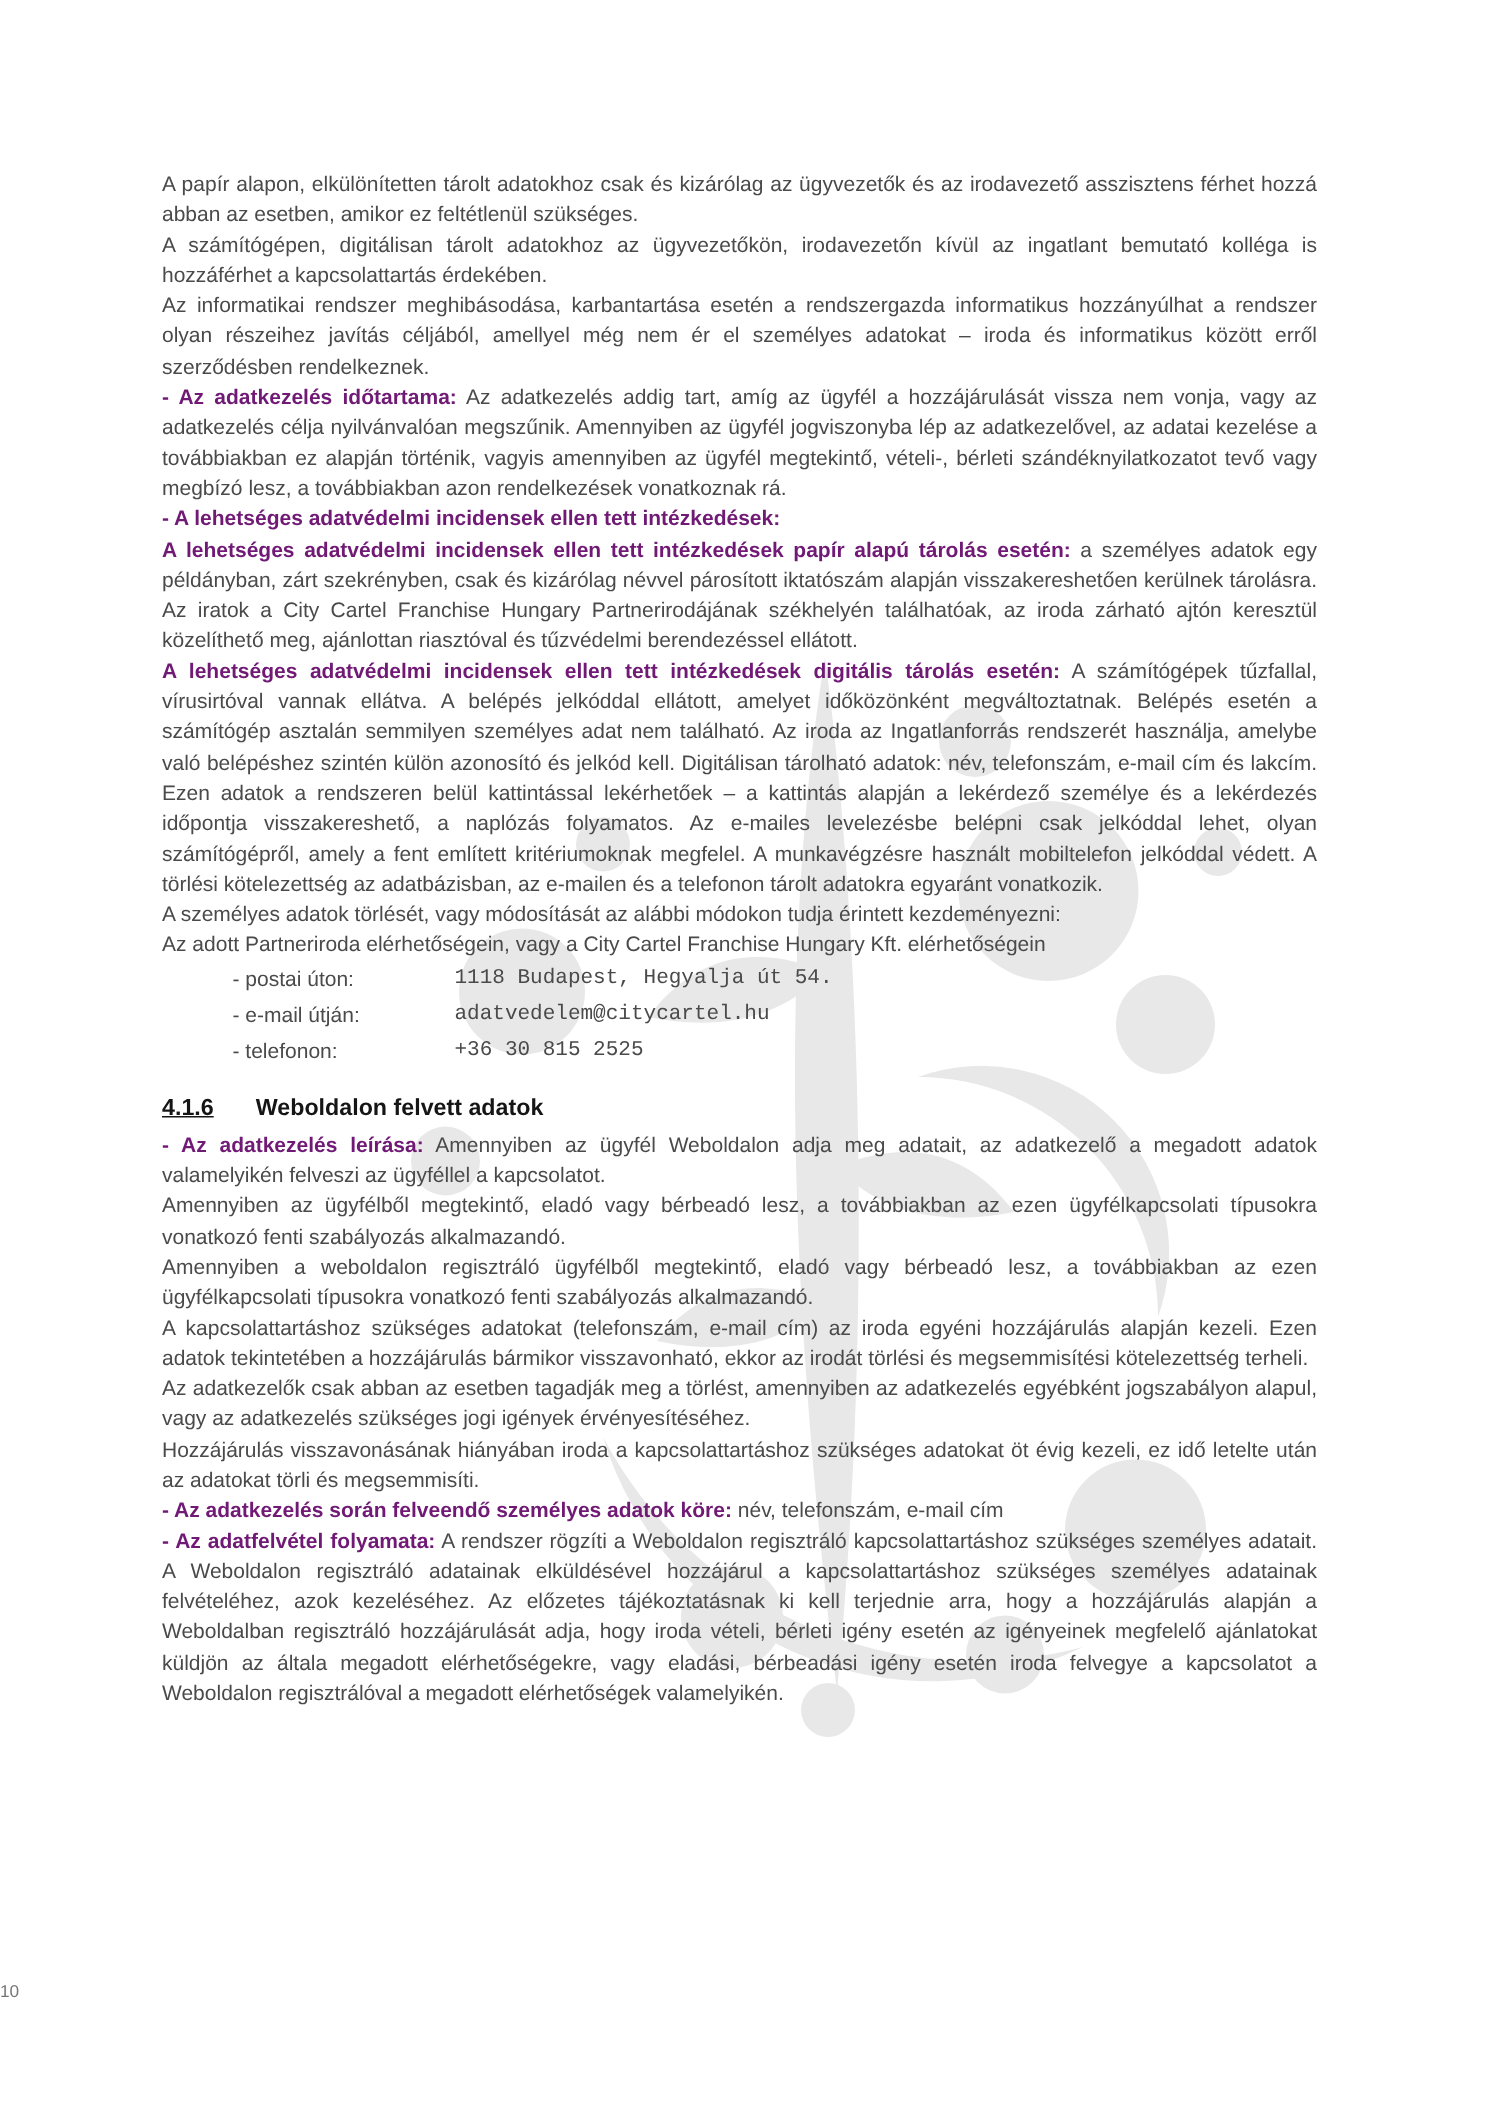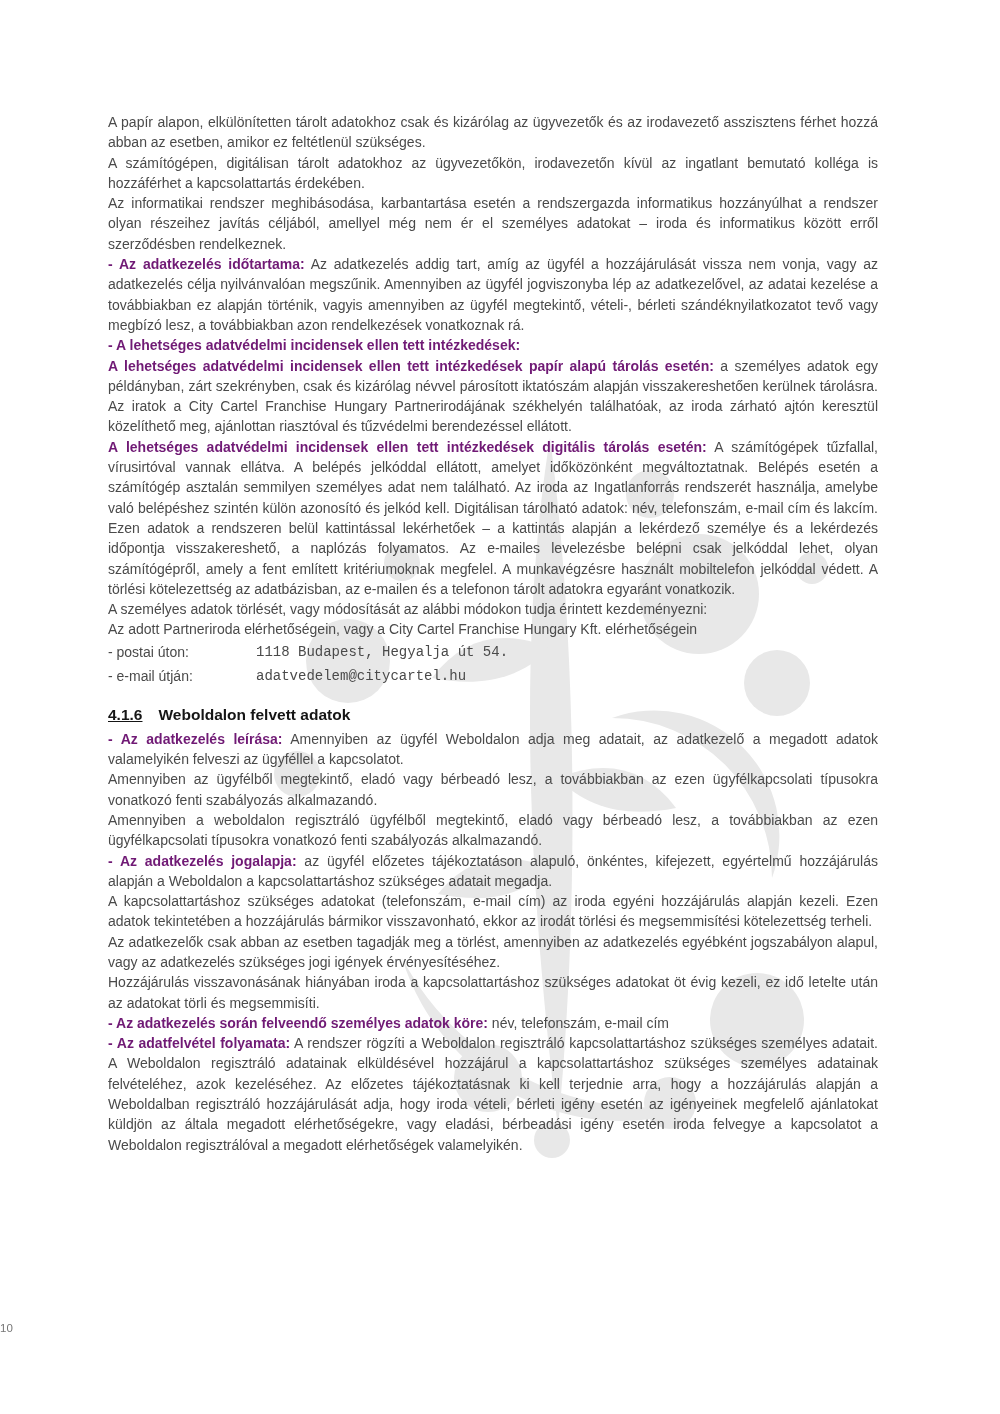--- a/index.html
+++ b/index.html
@@ -16,28 +16,28 @@
     position:absolute;left:252px;top:398px;width:600px;height:780px;
     z-index:0;pointer-events:none;
   }
   .content{
     position:absolute;left:108px;top:112px;width:770px;z-index:1;
     color:#4a4a4a;font-size:14px;line-height:20.3px;
   }
   p.block{margin:0;text-align:justify;}
   p.block strong, p.block.bold{color:#701a75;font-weight:bold;}
   .contact{display:flex;line-height:24px;}
-  .clabel{flex:0 0 148px;}
+  .clabel{flex:0 0 148px;margin-left:47px;}
   .cvalue{flex:1 1 auto;font-family:Liberation Mono, monospace;}
   h2.heading{
     margin:16px 0 3px 0;
     font-size:15.5px;line-height:22px;
     color:#151515;font-weight:bold;
   }
-  h2.heading .num{margin-right:16px;text-decoration:underline;}
+  h2.heading .num{margin-right:28px;text-decoration:underline;}
   .footer{
     position:absolute;left:0;right:0;bottom:80px;z-index:1;
     text-align:left;color:#767676;font-size:11.5px;
   }
 </style>
 </head>
 <body>
 
 <div class="page">
 
@@ -74,25 +74,28 @@
       <p class="block">A személyes adatok törlését, vagy módosítását az alábbi módokon tudja érintett kezdeményezni:</p>
       <p class="block">Az adott Partneriroda elérhetőségein, vagy a City Cartel Franchise Hungary Kft. elérhetőségein</p>
       <div class="contact">
         <span class="clabel">- postai úton:</span>
         <span class="cvalue">1118 Budapest, Hegyalja út 54.</span>
       </div>
       <div class="contact">
         <span class="clabel">- e-mail útján:</span>
         <span class="cvalue">adatvedelem@citycartel.hu</span>
       </div>
+      <div class="contact">
+        <span class="clabel">- telefonon:</span>
+        <span class="cvalue">+36 30 815 2525</span>
+      </div>
       <h2 class="heading"><span class="num">4.1.6</span><span>Weboldalon felvett adatok</span></h2>
       <p class="block"><strong>- Az adatkezelés leírása:</strong> Amennyiben az ügyfél Weboldalon adja meg adatait, az adatkezelő a megadott adatok valamelyikén felveszi az ügyféllel a kapcsolatot.</p>
       <p class="block">Amennyiben az ügyfélből megtekintő, eladó vagy bérbeadó lesz, a továbbiakban az ezen ügyfélkapcsolati típusokra vonatkozó fenti szabályozás alkalmazandó.</p>
       <p class="block">Amennyiben a weboldalon regisztráló ügyfélből megtekintő, eladó vagy bérbeadó lesz, a továbbiakban az ezen ügyfélkapcsolati típusokra vonatkozó fenti szabályozás alkalmazandó.</p>
-      <p class="block"><strong>- Az adatkezelés jogalapja:</strong> az ügyfél előzetes tájékoztatáson alapuló, önkéntes, kifejezett, egyértelmű hozzájárulás alapján a Weboldalon a kapcsolattartáshoz szükséges adatait megadja.</p>
       <p class="block">A kapcsolattartáshoz szükséges adatokat (telefonszám, e-mail cím) az iroda egyéni hozzájárulás alapján kezeli. Ezen adatok tekintetében a hozzájárulás bármikor visszavonható, ekkor az irodát törlési és megsemmisítési kötelezettség terheli.</p>
       <p class="block">Az adatkezelők csak abban az esetben tagadják meg a törlést, amennyiben az adatkezelés egyébként jogszabályon alapul, vagy az adatkezelés szükséges jogi igények érvényesítéséhez.</p>
       <p class="block">Hozzájárulás visszavonásának hiányában iroda a kapcsolattartáshoz szükséges adatokat öt évig kezeli, ez idő letelte után az adatokat törli és megsemmisíti.</p>
       <p class="block"><strong>- Az adatkezelés során felveendő személyes adatok köre:</strong> név, telefonszám, e-mail cím</p>
       <p class="block"><strong>- Az adatfelvétel folyamata:</strong> A rendszer rögzíti a Weboldalon regisztráló kapcsolattartáshoz szükséges személyes adatait. A Weboldalon regisztráló adatainak elküldésével hozzájárul a kapcsolattartáshoz szükséges személyes adatainak felvételéhez, azok kezeléséhez. Az előzetes tájékoztatásnak ki kell terjednie arra, hogy a hozzájárulás alapján a Weboldalban regisztráló hozzájárulását adja, hogy iroda vételi, bérleti igény esetén az igényeinek megfelelő ajánlatokat küldjön az általa megadott elérhetőségekre, vagy eladási, bérbeadási igény esetén iroda felvegye a kapcsolatot a Weboldalon regisztrálóval a megadott elérhetőségek valamelyikén.</p>
     </div>
 
   <div class="footer">10</div>
 
 </div>

